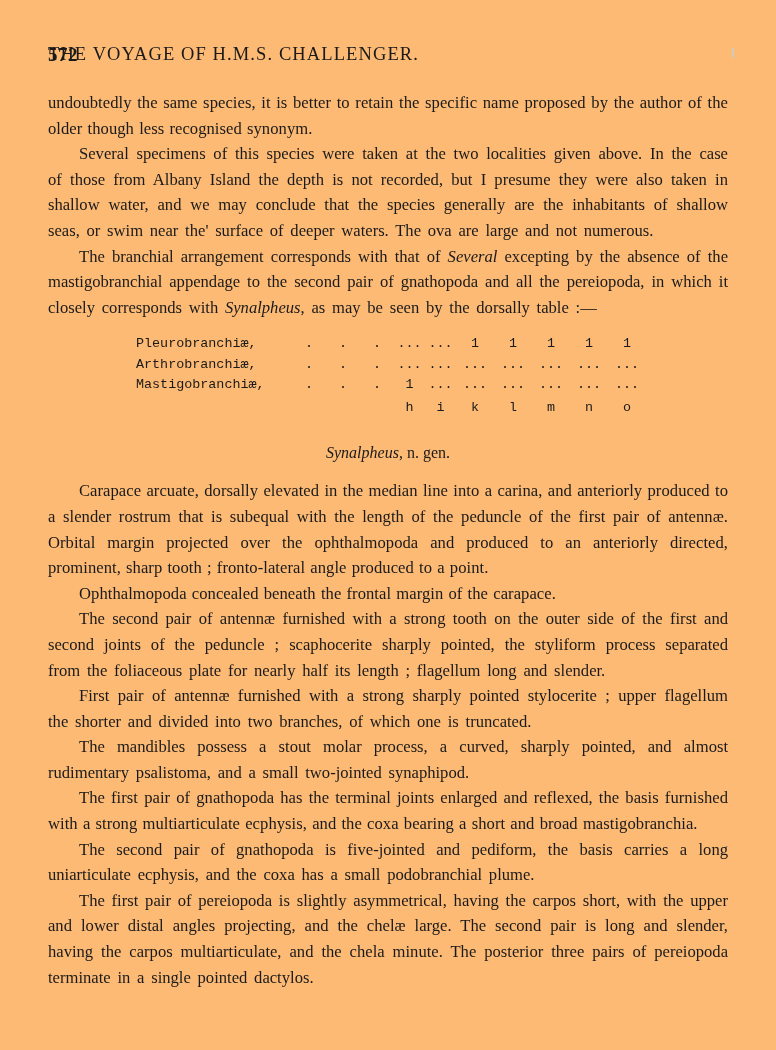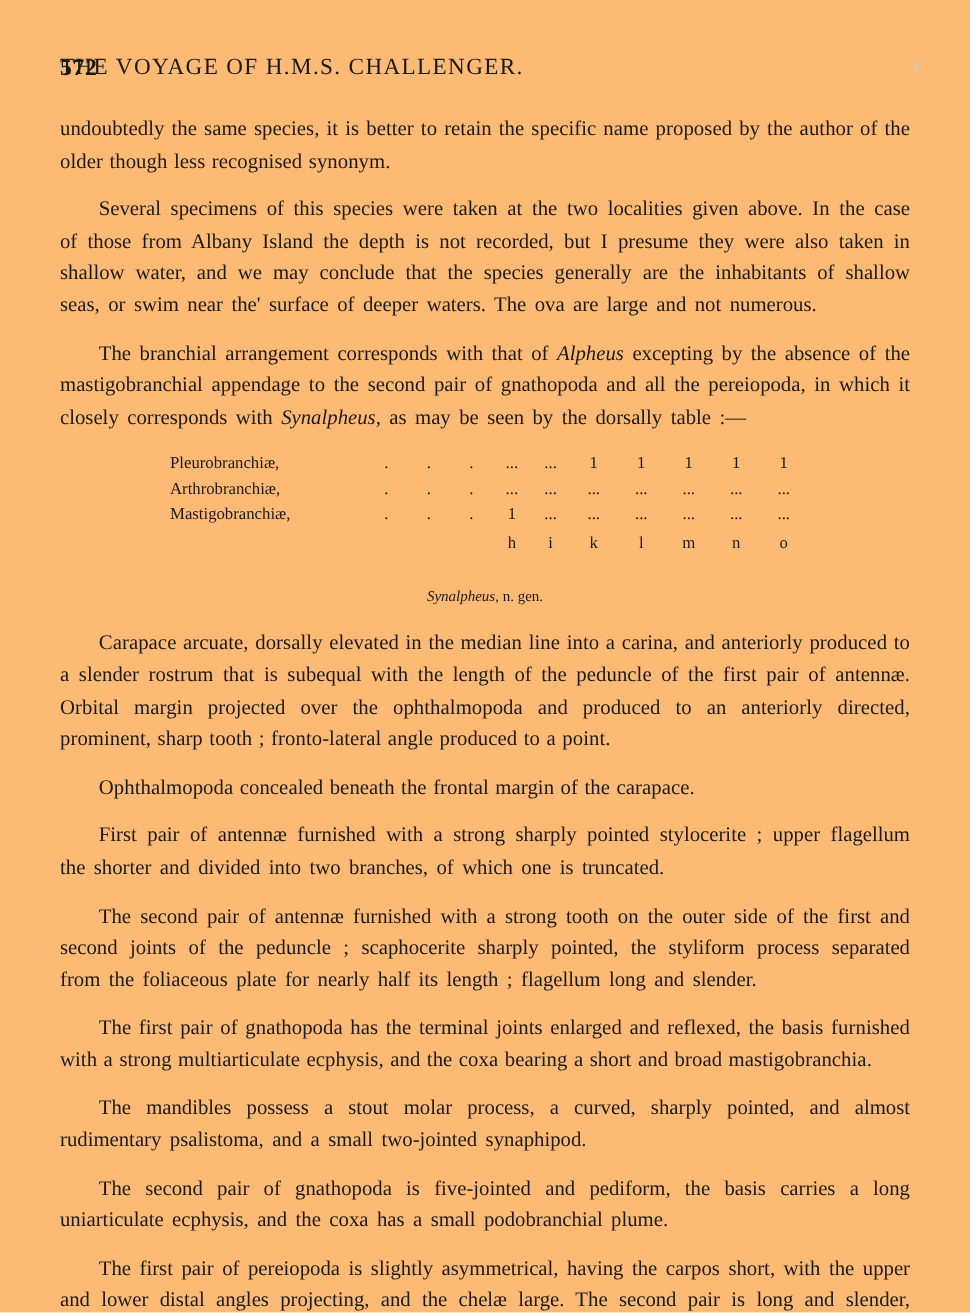--- a/index.html
+++ b/index.html
@@ -52,41 +52,42 @@
   }
   p.para {
     margin: 0 0 0 0;
     font-size: 16.6px;
     line-height: 25.6px;
     text-align: justify;
     text-justify: inter-word;
     hyphens: none;
   }
   p.para + p.para {
-    margin-top: 13px;
+    margin-top: 0;
   }
   p.indent {
     text-indent: 31px;
   }
   .tight {
     letter-spacing: 0.05px;
     word-spacing: 1.0px;
   }
   .wide {
     word-spacing: 2.6px;
   }
   i, .italic {
     font-style: italic;
   }
   
   .branch-table {
     margin: 14px 0 0 0;
     border-collapse: collapse;
     font-size: 13.4px;
     margin-left: 88px;
+    font-family: Liberation Mono, monospace;
   }
   .branch-table td {
     padding: 1px 0;
     line-height: 18.5px;
     white-space: nowrap;
   }
   .branch-table td.rowlabel {
     width: 150px;
     text-align: left;
     padding-right: 6px;
@@ -106,21 +107,21 @@
   .branch-table tr.keyrow td {
     padding-top: 3px;
   }
   .bigdot {
     font-size: 17px;
     line-height: 10px;
     vertical-align: middle;
   }
   .genus-head {
     text-align: center;
-    font-size: 12px;
+    font-size: 16px;
     margin: 26px 0 16px 0;
   }
   .genus-head .gname {
     font-style: italic;
   }
   .mark {
     position: absolute;
     right: 42px;
     top: 48px;
     width: 2px;
@@ -139,21 +140,21 @@
     <div class="folio">572</div>
     <div class="running-head">THE VOYAGE OF H.M.S. CHALLENGER.</div>
   </div>
 
   <div class="body-block">
 
     <p class="para tight">undoubtedly the same species, it is better to retain the specific name proposed by the author of the older though less recognised synonym.</p>
 
     <p class="para indent wide">Several specimens of this species were taken at the two localities given above.   In the case of those from Albany Island the depth is not recorded, but I presume they were also taken in shallow water, and we may conclude that the species generally are the inhabitants of shallow seas, or swim near the' surface of deeper waters.   The ova are large and not numerous.</p>
 
-    <p class="para indent wide"><span>The branchial arrangement corresponds with that of </span><i>Alpheus</i><span> excepting by the absence of the mastigobranchial appendage to the second pair of gnathopoda and all the pereiopoda, in which it closely corresponds with </span><i>Synalpheus</i><span>, as may be seen by the dorsally table :—</span></p>
+    <p class="para indent wide"><span>The branchial arrangement corresponds with that of </span><i>Several</i><span> excepting by the absence of the mastigobranchial appendage to the second pair of gnathopoda and all the pereiopoda, in which it closely corresponds with </span><i>Synalpheus</i><span>, as may be seen by the dorsally table :—</span></p>
 
     <table class="branch-table">
       <tbody>
         <tr>
           <td class="rowlabel">Pleurobranchiæ,</td>
           <td class="dotcell">.</td>
           <td class="dotcell">.</td>
           <td class="dotcell">.</td>
           <td class="elcell">...</td>
           <td class="elcell">...</td>
@@ -202,21 +203,21 @@
           <td class="valcell">n</td>
           <td class="valcell">o</td>
         </tr>
       </tbody>
     </table>
 
     <div class="genus-head"><span class="gname">Synalpheus</span><span>, n. gen.</span></div>
 
     <p class="para indent tight">Carapace arcuate, dorsally elevated in the median line into a carina, and anteriorly produced to a slender rostrum that is subequal with the length of the peduncle of the first pair of antennæ.   Orbital margin projected over the ophthalmopoda and produced to an anteriorly directed, prominent, sharp tooth ; fronto-lateral angle produced to a point.</p>
     <p class="para indent tight">Ophthalmopoda concealed beneath the frontal margin of the carapace.</p>
+    <p class="para indent wide">The second pair of antennæ furnished with a strong tooth on the outer side of the first and second joints of the peduncle ; scaphocerite sharply pointed, the styliform process separated from the foliaceous plate for nearly half its length ; flagellum long and slender.</p>
     <p class="para indent wide">First pair of antennæ furnished with a strong sharply pointed stylocerite ; upper flagellum the shorter and divided into two branches, of which one is truncated.</p>
-    <p class="para indent wide">The second pair of antennæ furnished with a strong tooth on the outer side of the first and second joints of the peduncle ; scaphocerite sharply pointed, the styliform process separated from the foliaceous plate for nearly half its length ; flagellum long and slender.</p>
+    <p class="para indent wide">The mandibles possess a stout molar process, a curved, sharply pointed, and almost rudimentary psalistoma, and a small two-jointed synaphipod.</p>
     <p class="para indent tight">The first pair of gnathopoda has the terminal joints enlarged and reflexed, the basis furnished with a strong multiarticulate ecphysis, and the coxa bearing a short and broad mastigobranchia.</p>
-    <p class="para indent wide">The mandibles possess a stout molar process, a curved, sharply pointed, and almost rudimentary psalistoma, and a small two-jointed synaphipod.</p>
     <p class="para indent wide">The second pair of gnathopoda is five-jointed and pediform, the basis carries a long uniarticulate ecphysis, and the coxa has a small podobranchial plume.</p>
     <p class="para indent wide">The first pair of pereiopoda is slightly asymmetrical, having the carpos short, with the upper and lower distal angles projecting, and the chelæ large.   The second pair is long and slender, having the carpos multiarticulate, and the chela minute.   The posterior three pairs of pereiopoda terminate in a single pointed dactylos.</p>
 
   </div>
 </div>
 
 </body></html>

